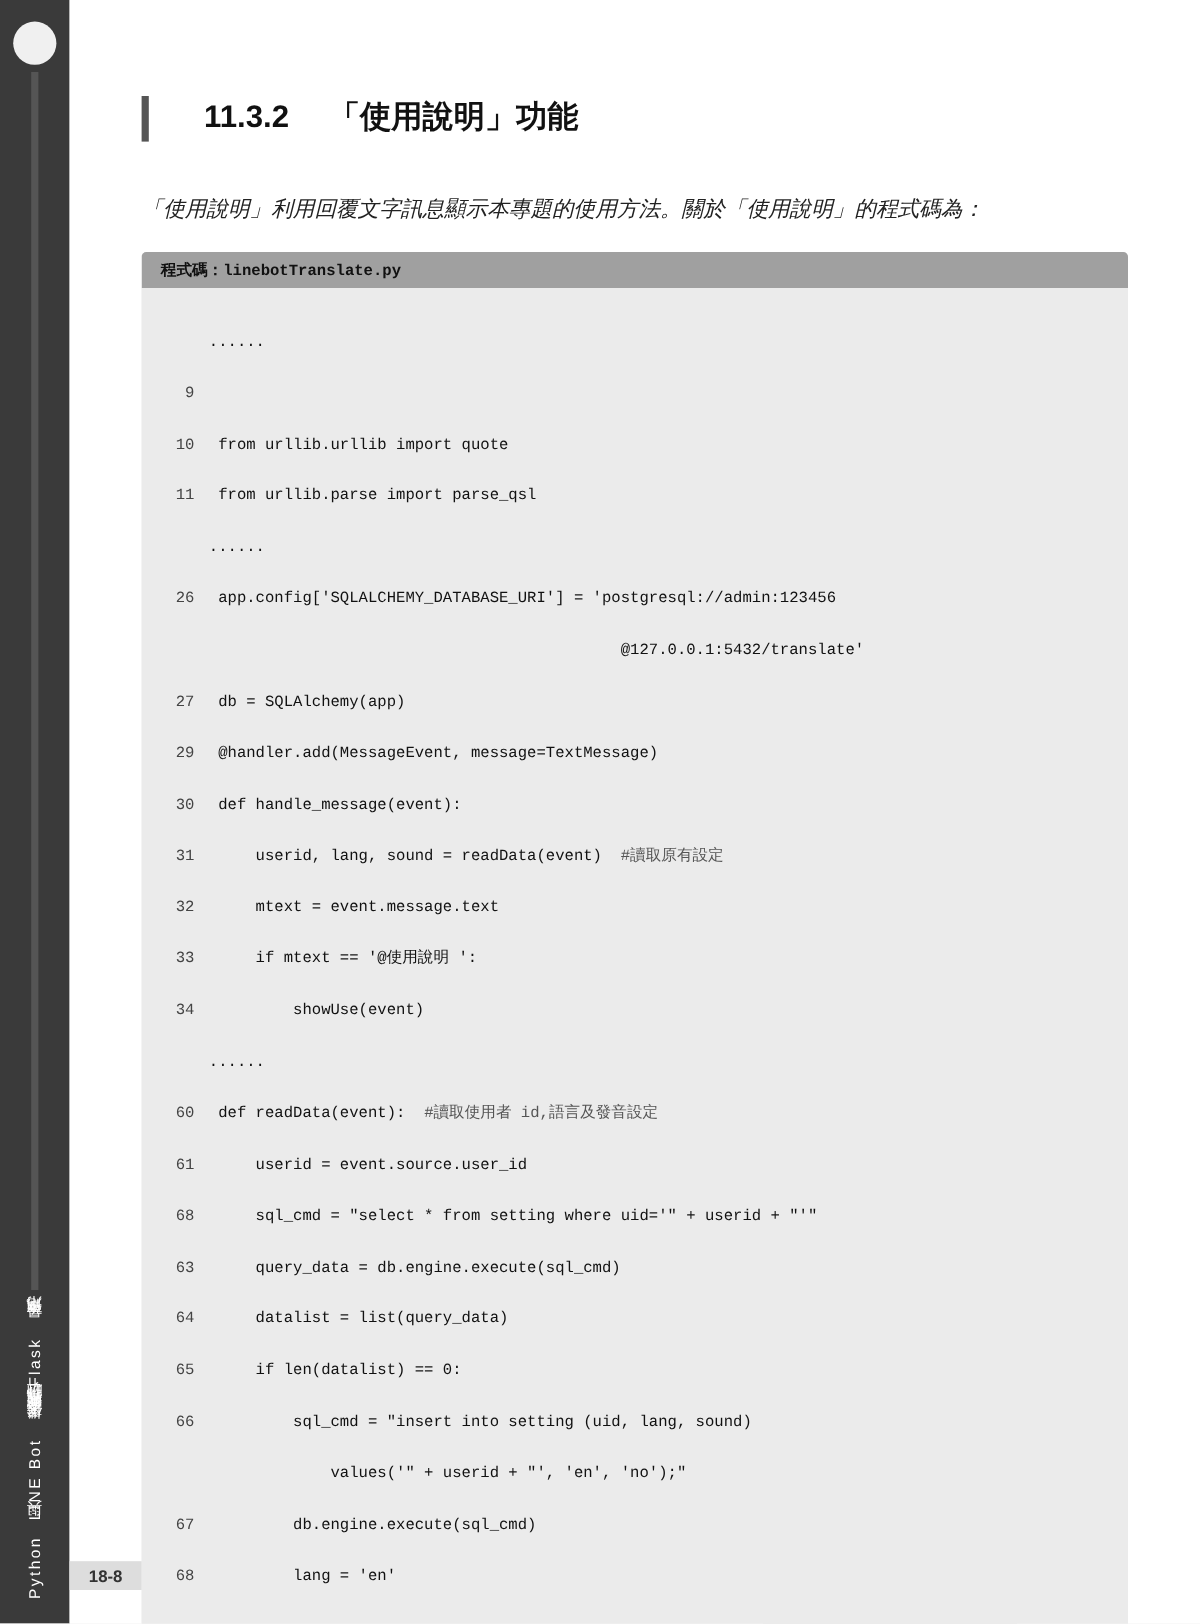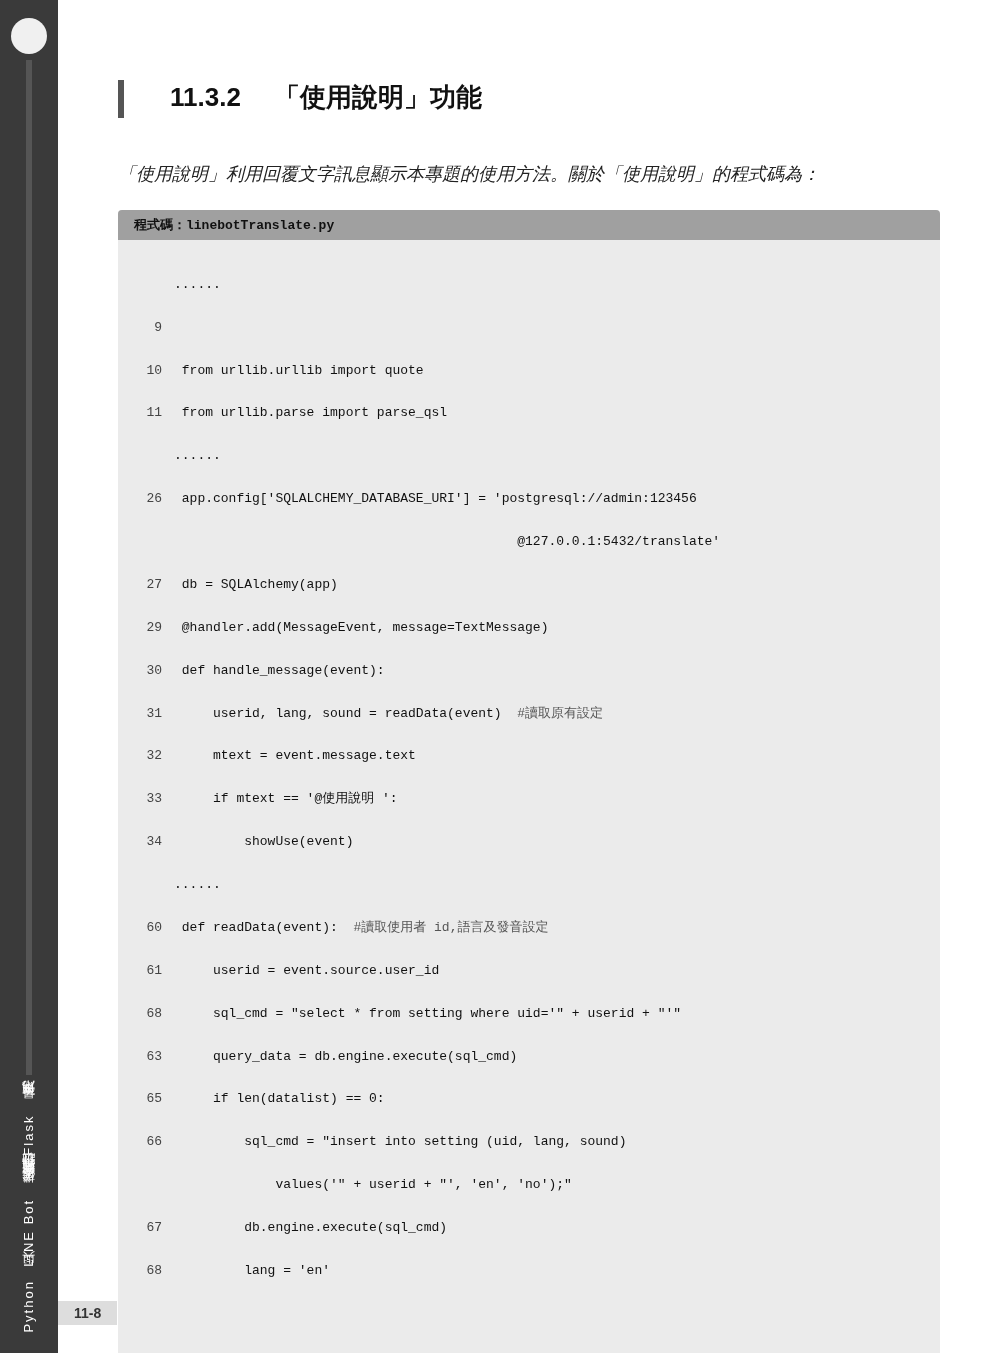--- a/index.html
+++ b/index.html
@@ -199,28 +199,29 @@
 <div class="code-line"><span class="line-num">30</span><span class="line-content"> def handle_message(event):</span></div>
 <div class="code-line"><span class="line-num">31</span><span class="line-content">     userid, lang, sound = readData(event)  <span class="comment">#讀取原有設定</span></span></div>
 <div class="code-line"><span class="line-num">32</span><span class="line-content">     mtext = event.message.text</span></div>
 <div class="code-line"><span class="line-num">33</span><span class="line-content">     if mtext == '@使用說明 ':</span></div>
 <div class="code-line"><span class="line-num">34</span><span class="line-content">         showUse(event)</span></div>
 <div class="code-line"><span class="line-num"></span><span class="line-content">......</span></div>
 <div class="code-line"><span class="line-num">60</span><span class="line-content"> def readData(event):  <span class="comment">#讀取使用者 id,語言及發音設定</span></span></div>
 <div class="code-line"><span class="line-num">61</span><span class="line-content">     userid = event.source.user_id</span></div>
 <div class="code-line"><span class="line-num">68</span><span class="line-content">     sql_cmd = "select * from setting where uid='" + userid + "'"</span></div>
 <div class="code-line"><span class="line-num">63</span><span class="line-content">     query_data = db.engine.execute(sql_cmd)</span></div>
+<div class="code-line"><span class="line-num">64</span><span class="line-content">     datalist = list(query_data)</span></div>
 <div class="code-line"><span class="line-num">65</span><span class="line-content">     if len(datalist) == 0:</span></div>
 <div class="code-line"><span class="line-num">66</span><span class="line-content">         sql_cmd = "insert into setting (uid, lang, sound)</span></div>
 <div class="code-line"><span class="line-num"></span><span class="line-content">             values('" + userid + "', 'en', 'no');"</span></div>
 <div class="code-line"><span class="line-num">67</span><span class="line-content">         db.engine.execute(sql_cmd)</span></div>
 <div class="code-line"><span class="line-num">68</span><span class="line-content">         lang = 'en'</span></div>
 
 
 
 
 
 
     </div>
   </div>
 </div>
 
-<div class="page-number">11-8</div>
+<div class="page-number">18-8</div>
 
 </body></html>

